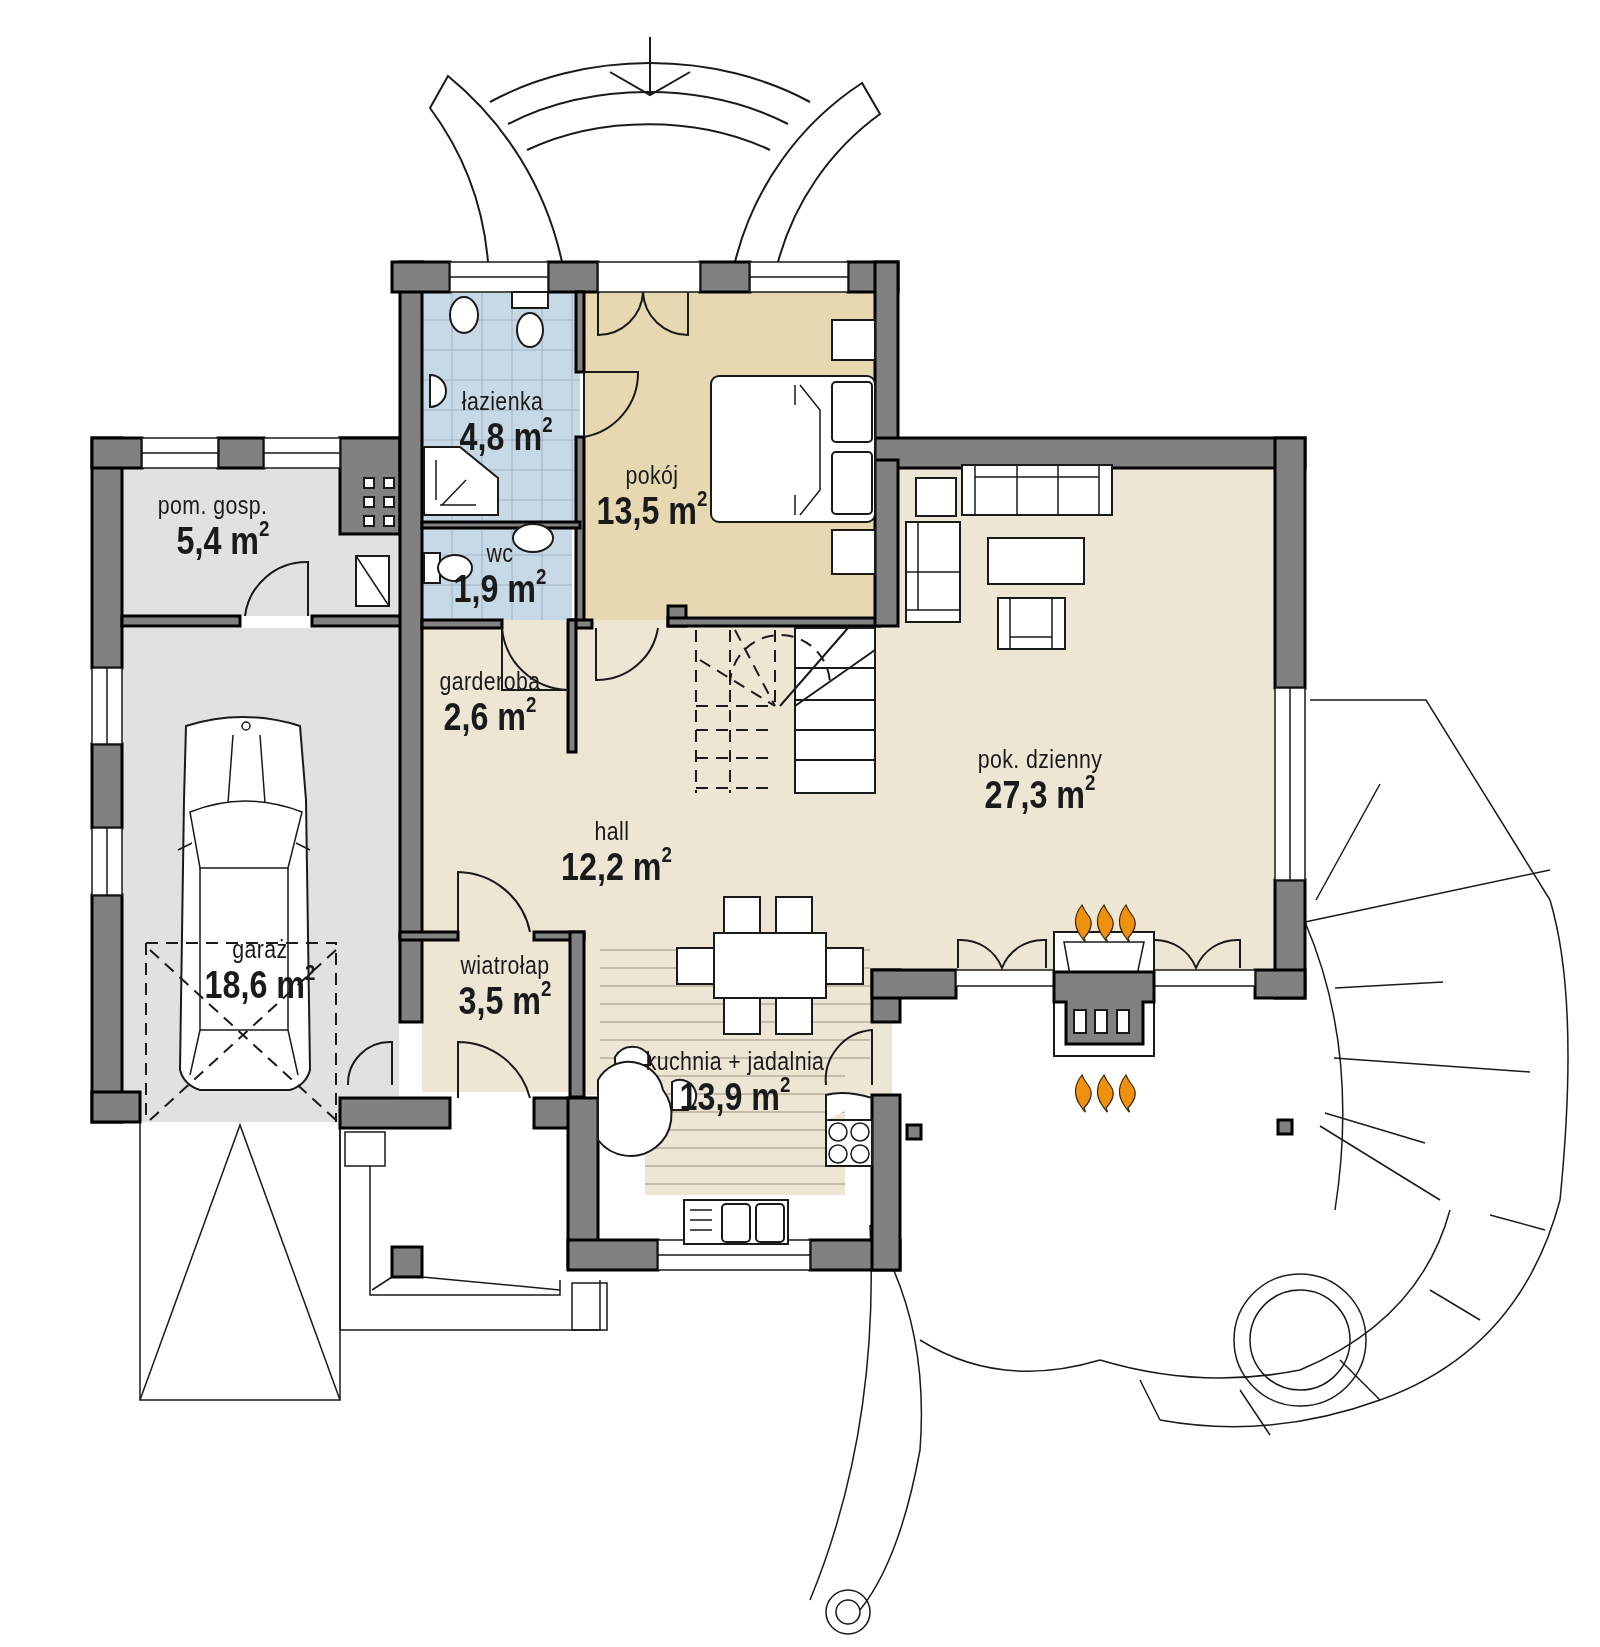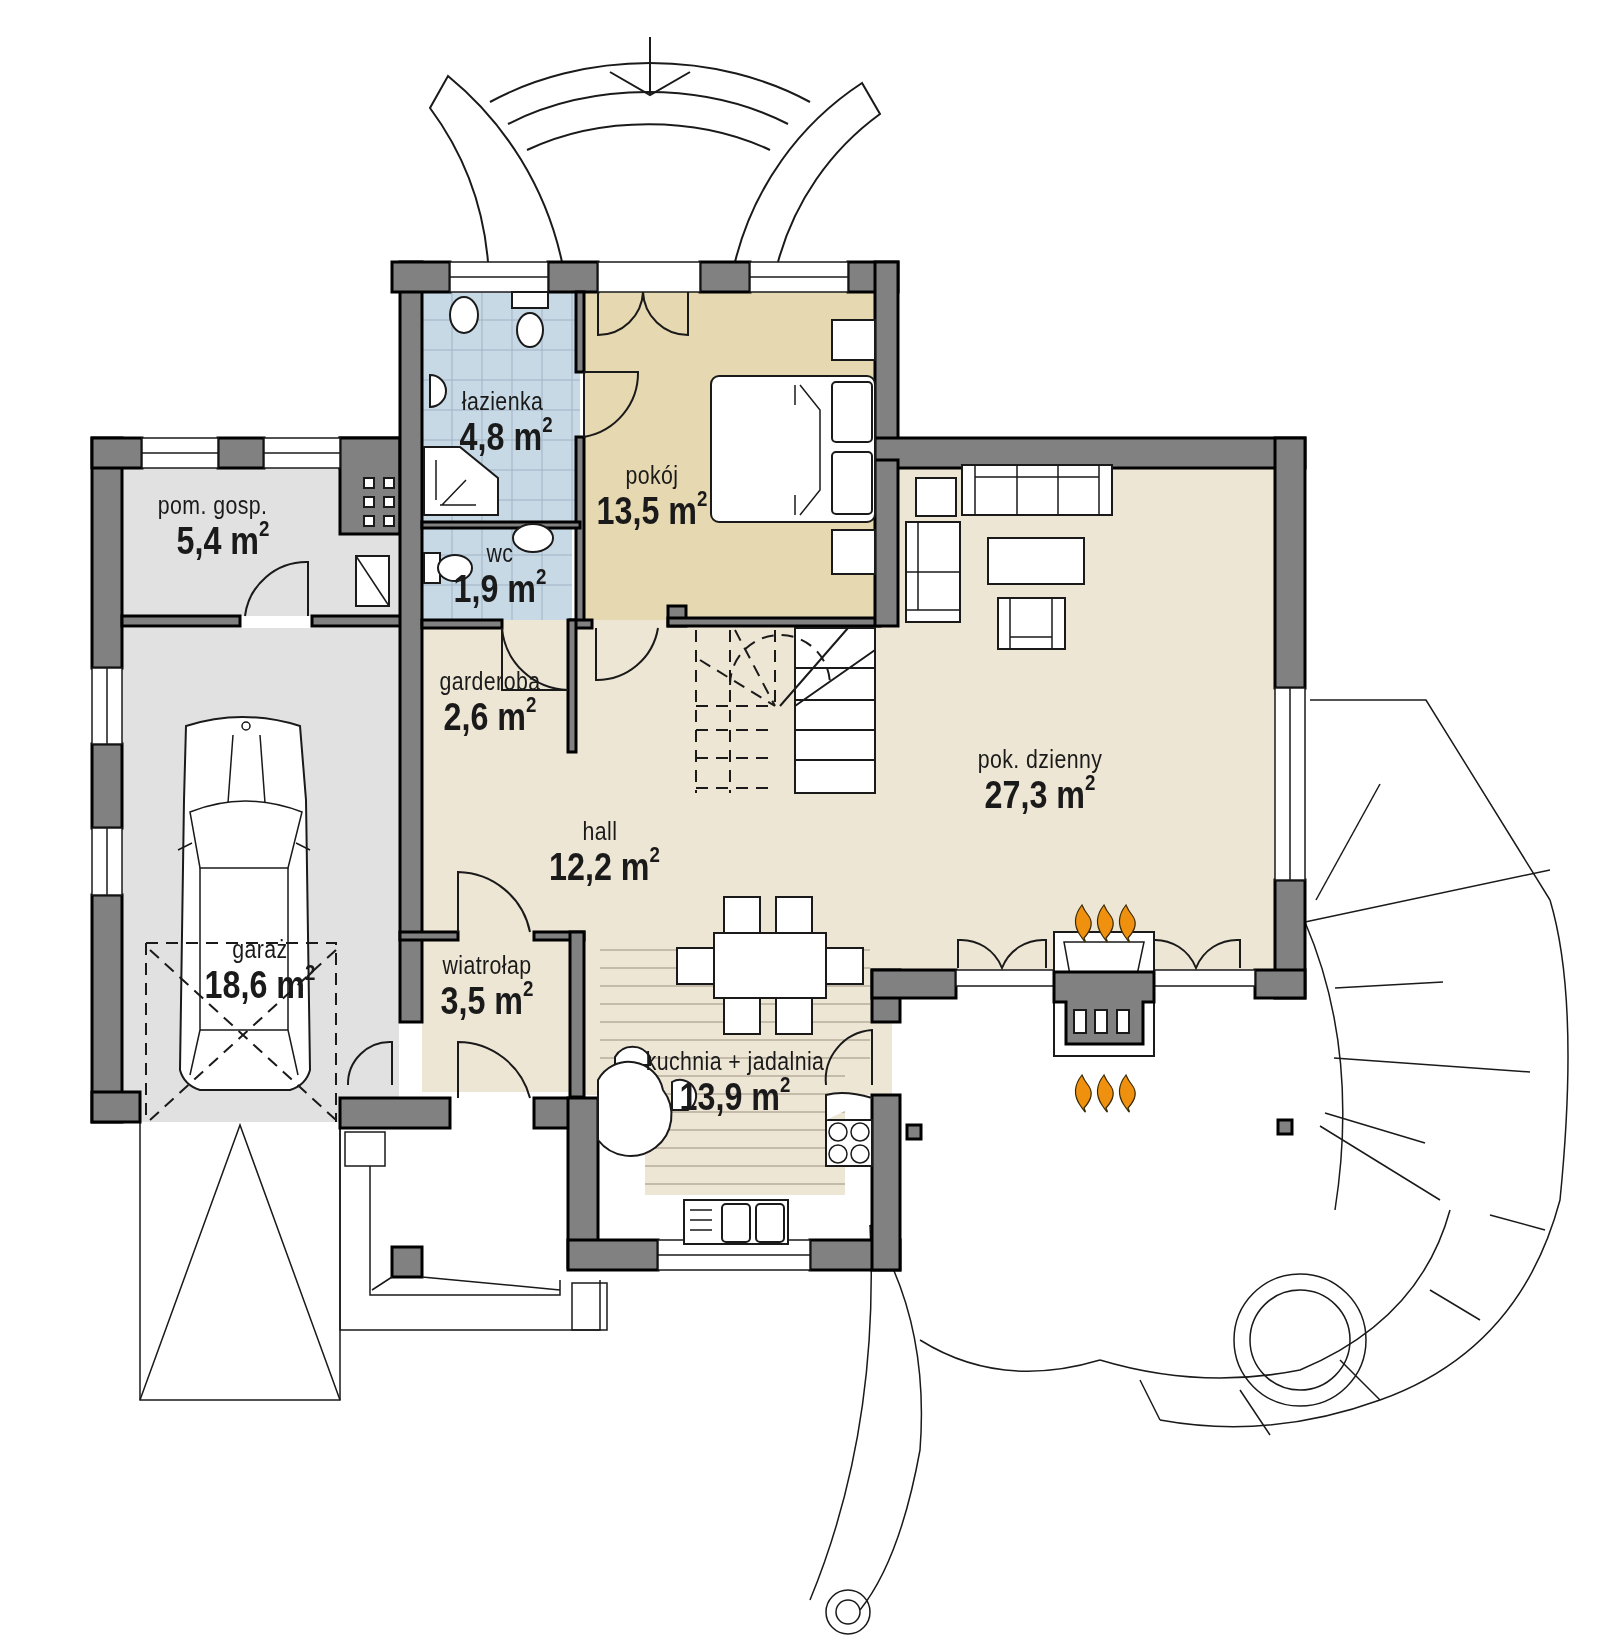--- a/index.html
+++ b/index.html
@@ -298,28 +298,28 @@
   <span class="room-area"><span>1,9 m</span><sup>2</sup></span>
 </div>
 <div class="room-label" style="left:420px; top:668px; width:140px;text-align:center;">
   <span class="room-name">garderoba</span>
   <span class="room-area"><span>2,6 m</span><sup>2</sup></span>
 </div>
 <div class="room-label" style="left:960px; top:746px; width:160px;">
   <span class="room-name">pok. dzienny</span>
   <span class="room-area"><span>27,3 m</span><sup>2</sup></span>
 </div>
-<div class="room-label" style="left:540px; top:818px; width:120px;">
+<div class="room-label" style="left:552px; top:818px; width:120px;">
   <span class="room-name">hall</span>
   <span class="room-area"><span>12,2 m</span><sup>2</sup></span>
 </div>
 <div class="room-label" style="left:190px; top:936px; width:140px;">
   <span class="room-name">garaż</span>
   <span class="room-area"><span>18,6 m</span><sup>2</sup></span>
 </div>
-<div class="room-label" style="left:422px; top:952px; width:130px;text-align:center;">
+<div class="room-label" style="left:440px; top:952px; width:130px;text-align:center;">
   <span class="room-name">wiatrołap</span>
   <span class="room-area"><span>3,5 m</span><sup>2</sup></span>
 </div>
 <div class="room-label" style="left:620px; top:1048px; width:230px;">
   <span class="room-name">kuchnia + jadalnia</span>
   <span class="room-area"><span>13,9 m</span><sup>2</sup></span>
 </div>
 
 </body></html>

